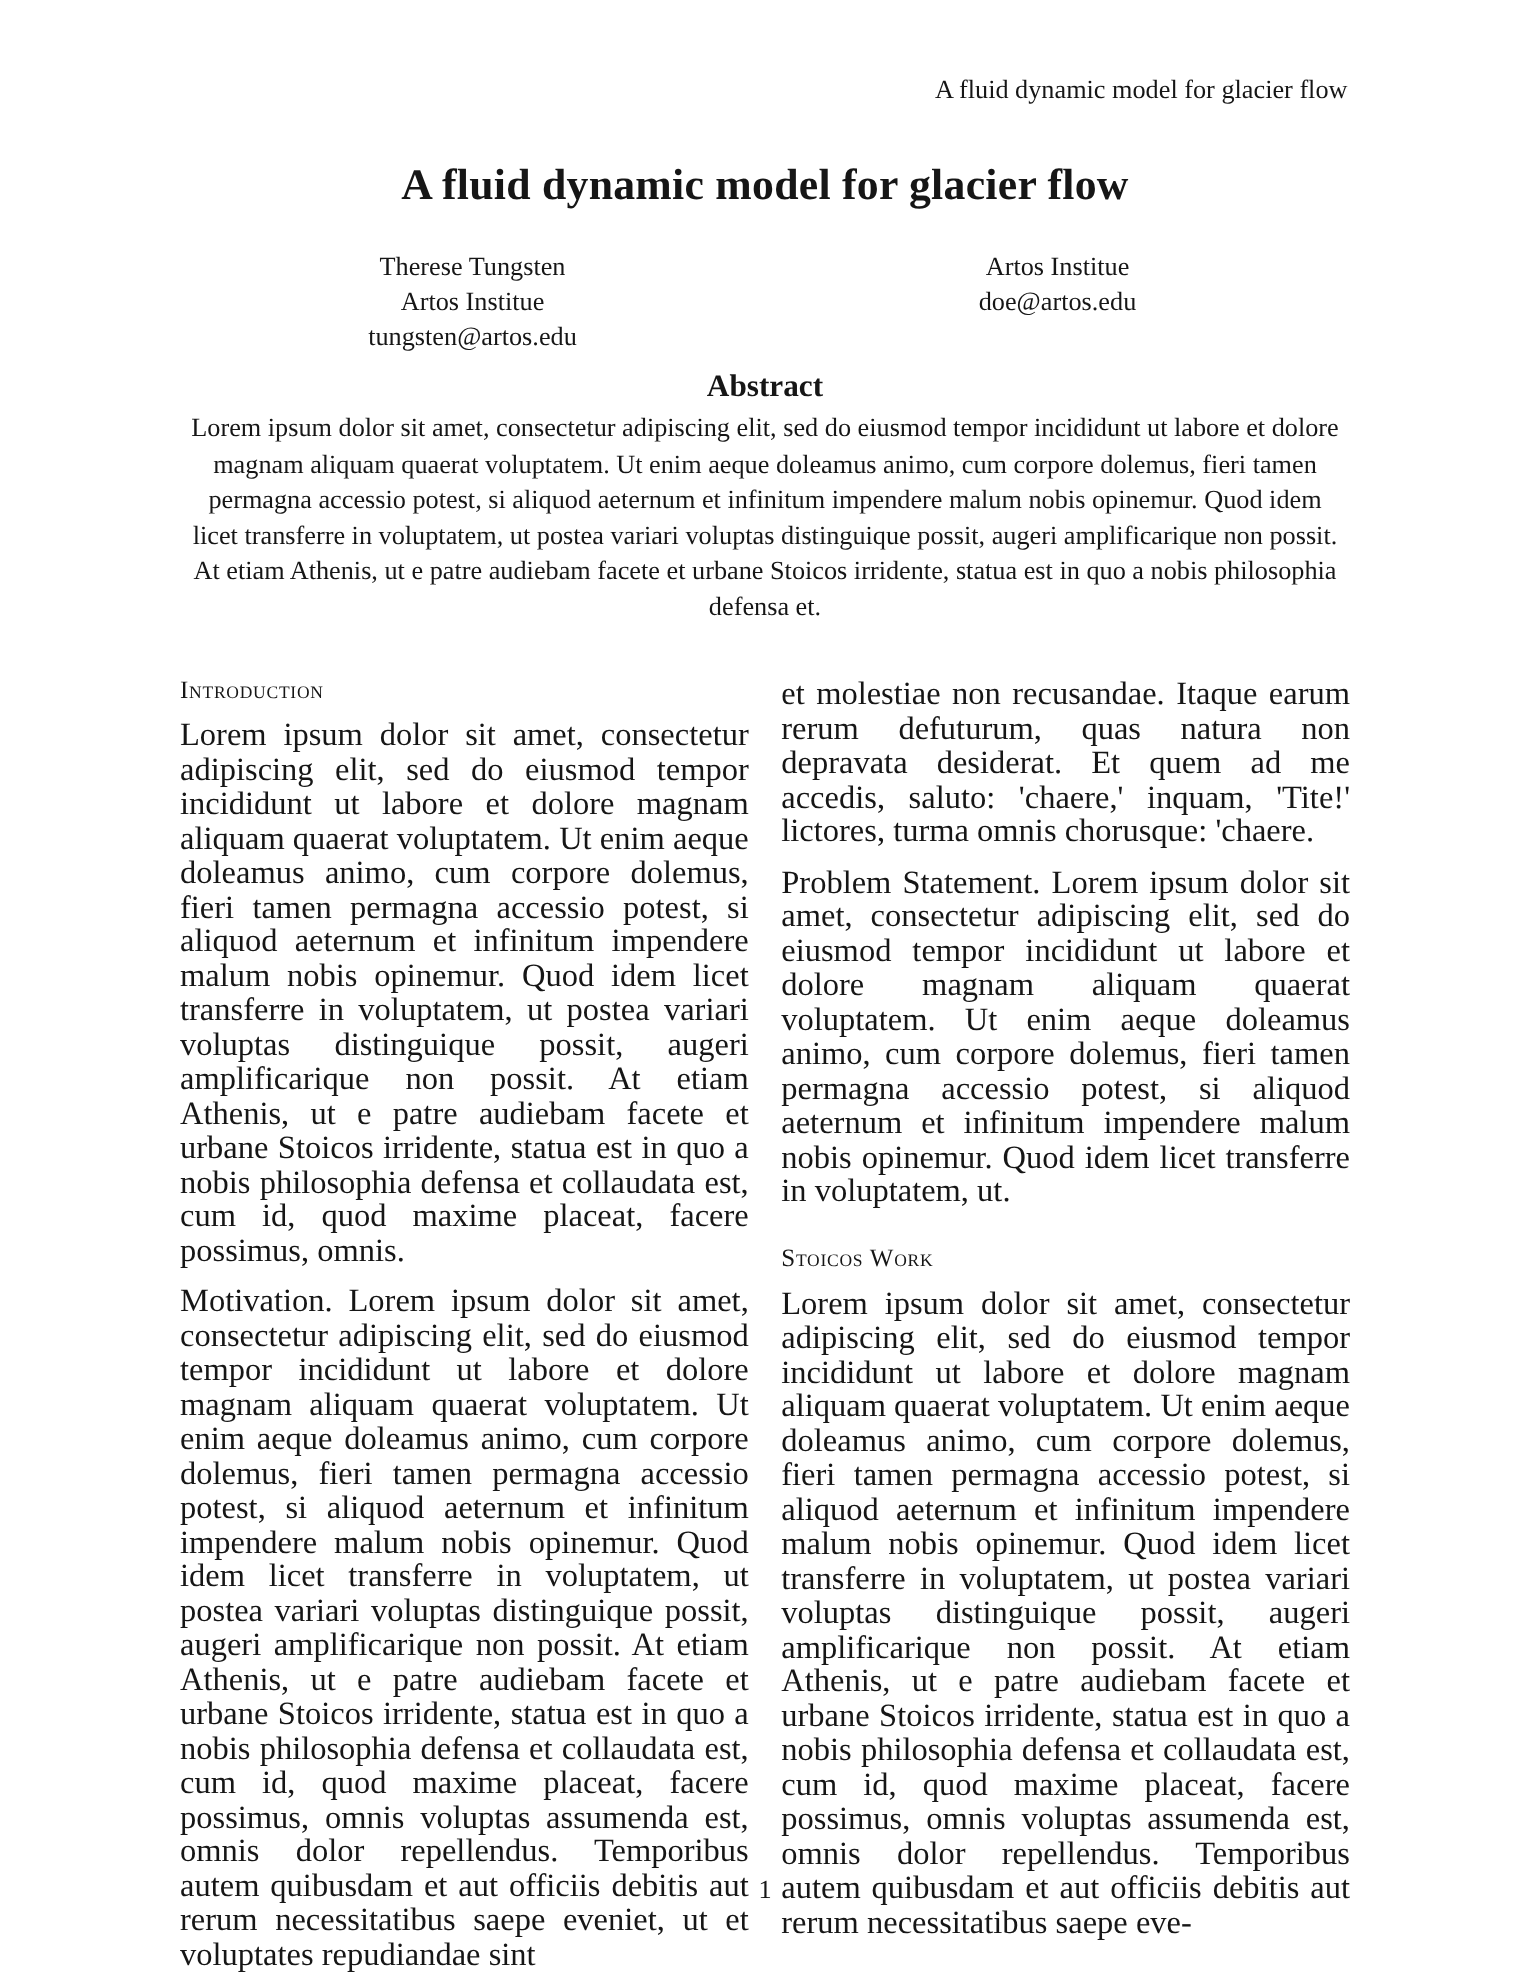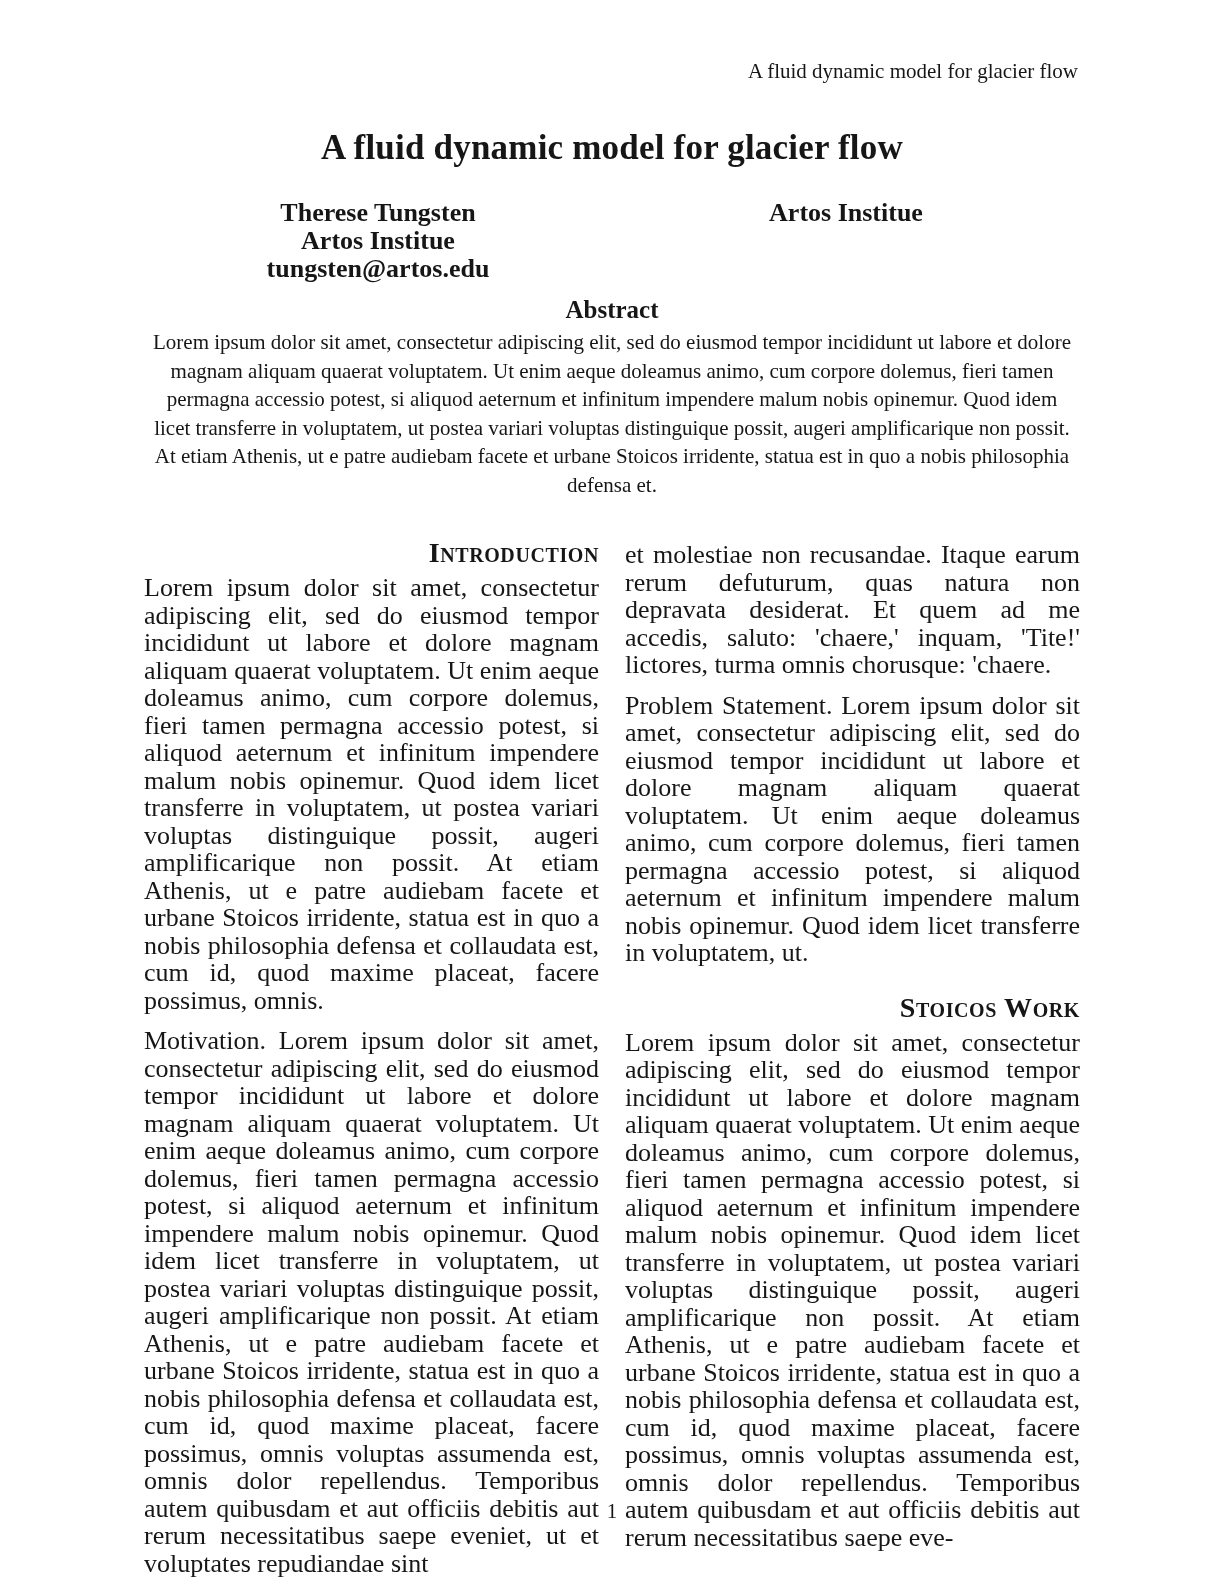--- a/index.html
+++ b/index.html
@@ -39,23 +39,22 @@
   .authors {
     position: absolute;
     top: 199px;
     left: 144px;
     width: 936px;
     display: flex;
   }
   .author {
     flex: 1 1 50%;
     text-align: center;
-    font-size: 26px;
+    font-size: 21px;
     line-height: 28px;
-    font-weight: bold;
   }
   .abstract {
     position: absolute;
     top: 296px;
     left: 152px;
     width: 920px;
   }
   .abstract-heading {
     text-align: center;
     font-weight: bold;
@@ -76,24 +75,24 @@
     width: 936px;
     display: flex;
     gap: 26px;
   }
   .col {
     width: 455px;
     flex: 0 0 455px;
   }
   .sec-heading {
     margin: 26px 0 7px 0;
-    text-align: right;
-    font-size: 28px;
+    text-align: left;
+    font-size: 20px;
     line-height: 29px;
-    font-weight: 700;
+    font-weight: 400;
     font-variant: small-caps;
     letter-spacing: 0.6px;
   }
   .sec-heading:first-child {
     margin-top: 0;
   }
   .col p {
     margin: 13px 0 0 0;
     font-size: 26px;
     line-height: 27.5px;
@@ -128,20 +127,21 @@
   <h1 class="paper-title">A fluid dynamic model for glacier flow</h1>
 
   <div class="authors">
     <div class="author">
       <div>Therese Tungsten</div>
       <div>Artos Institue</div>
       <div>tungsten@artos.edu</div>
     </div>
     <div class="author">
       <div>Artos Institue</div>
+      <div>doe@artos.edu</div>
     </div>
   </div>
 
   <div class="abstract">
     <div class="abstract-heading">Abstract</div>
     <p class="abstract-text">Lorem ipsum dolor sit amet, consectetur adipiscing elit, sed do eiusmod tempor incididunt ut labore et dolore magnam aliquam quaerat voluptatem. Ut enim aeque doleamus animo, cum corpore dolemus, fieri tamen permagna accessio potest, si aliquod aeternum et infinitum impendere malum nobis opinemur. Quod idem licet transferre in voluptatem, ut postea variari voluptas distinguique possit, augeri amplificarique non possit. At etiam Athenis, ut e patre audiebam facete et urbane Stoicos irridente, statua est in quo a nobis philosophia defensa et.</p>
   </div>
 
   <div class="columns">
 

